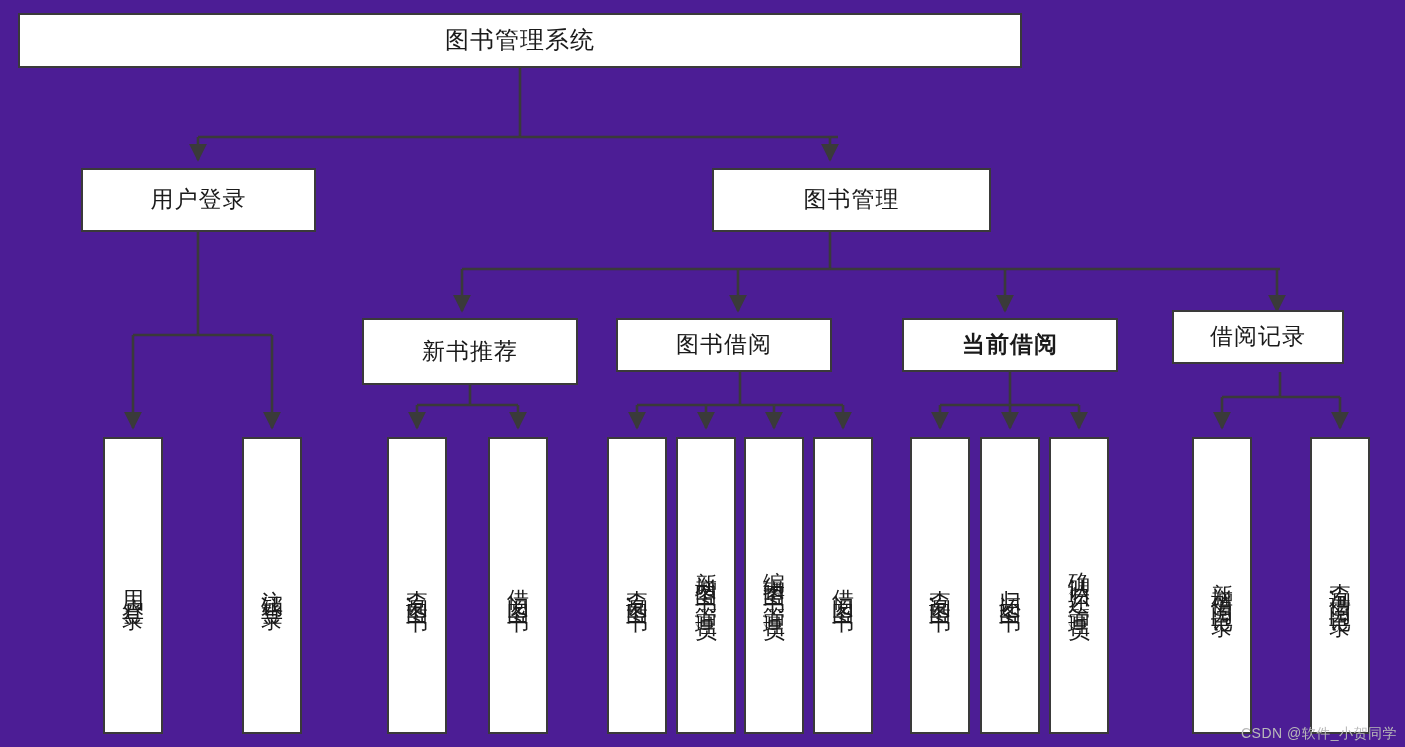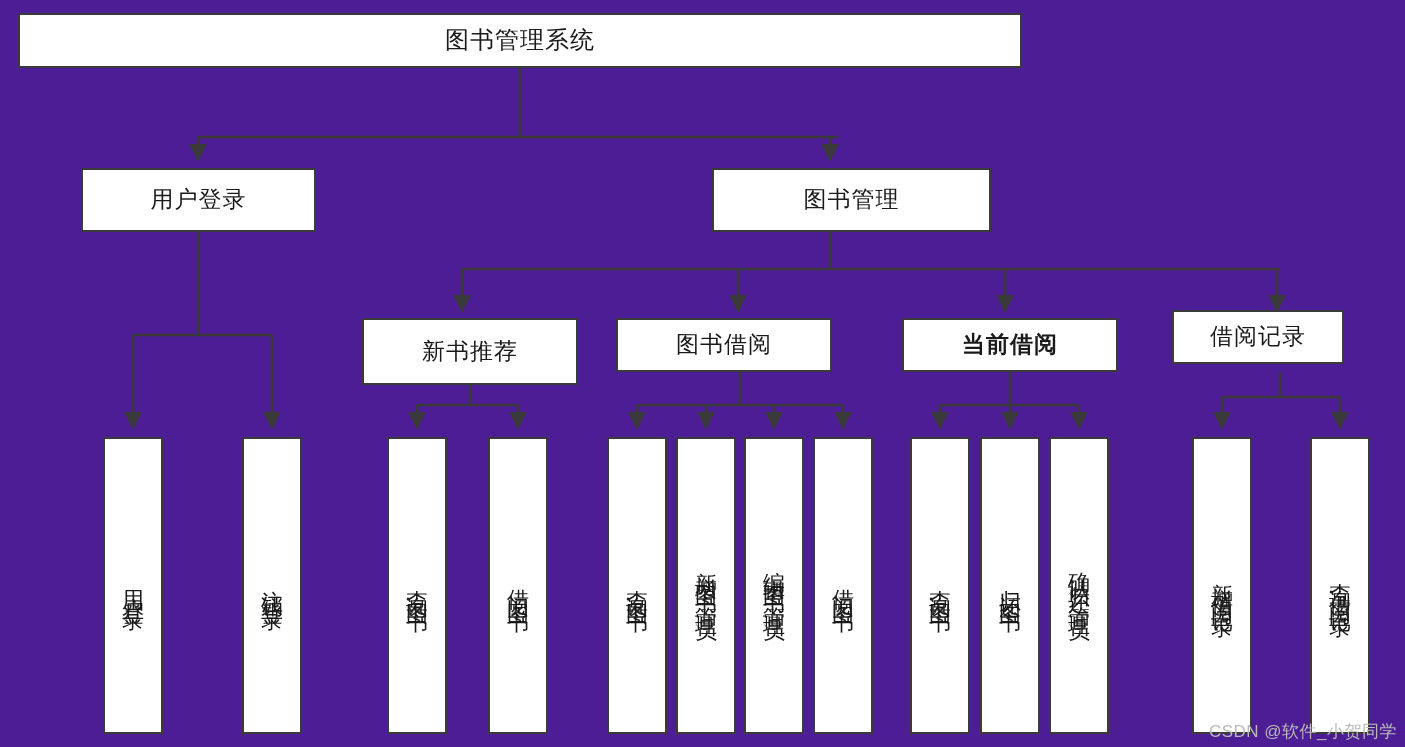--- a/index.html
+++ b/index.html
@@ -53,21 +53,21 @@
     letter-spacing: 7px;
     line-height: 1.0;
     padding-top: 6px;
     padding-bottom: 6px;
     white-space: nowrap;
   }
   .watermark {
     position: absolute;
     right: 8px;
     bottom: 4px;
-    font-size: 17px;
+    font-size: 14px;
     color: #b9b9b9;
     letter-spacing: 0.5px;
     z-index: 5;
     white-space: nowrap;
   }
 </style>
 </head>
 <body>
 
 <div id="canvas">

